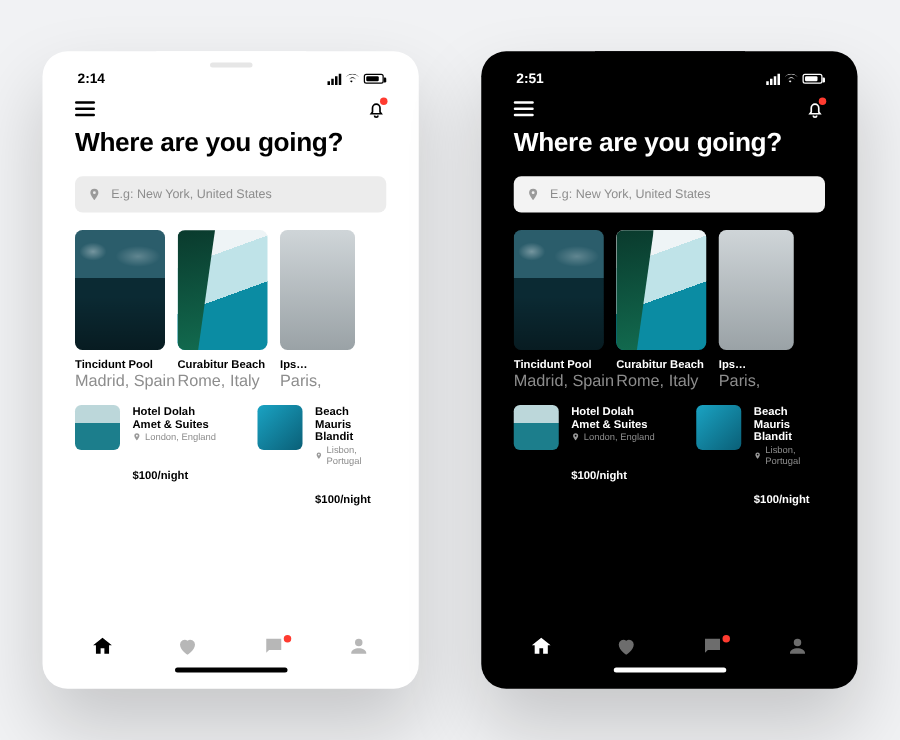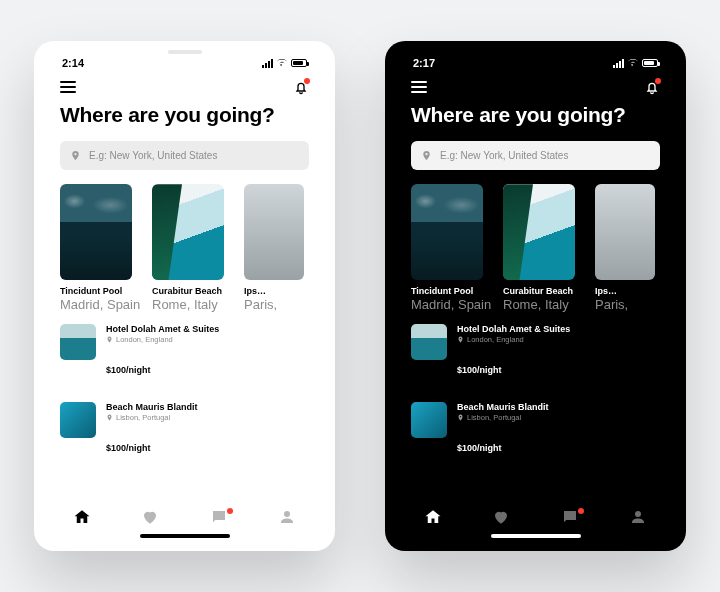--- a/index.html
+++ b/index.html
@@ -33,38 +33,38 @@
   .dot{position:absolute;top:-1px;right:-1px;width:6px;height:6px;border-radius:50%;background:#ff3b30}
 
   .content{flex:1;padding:4px 16px 0;overflow:hidden}
   h1{font-size:21px;font-weight:800;line-height:1.15;letter-spacing:-.3px}
   .search{margin-top:14px;border-radius:6px;display:flex;align-items:center;gap:8px;padding:9px 10px;font-size:10px;cursor:text}
   .phone.light .search{background:#ececec}
   .phone.dark  .search{background:#f3f3f3;color:#000}
   .search span.ph{color:#8d8d8d}
   .pin svg{display:block}
 
-  .hs{margin-top:14px;display:flex;gap:20px;overflow:hidden}
+  .hs{margin-top:14px;display:flex;gap:10px;overflow:hidden}
   .card{flex:0 0 auto;width:72px}
   .card .img{width:72px;height:96px;border-radius:6px;background:#2a6b7c;position:relative;overflow:hidden}
   .card .ttl{font-size:9px;font-weight:700;margin-top:6px;white-space:nowrap;overflow:hidden;text-overflow:ellipsis}
   .card .sub{font-size:13px;color:#8d8d8d;margin-top:1px;white-space:nowrap}
   .card.third{width:26px}
   .card.third .img{width:60px}
   
   .img.i1{background:linear-gradient(#2b5d6b 0 40%,#0b2a33 40% 100%)}
   .img.i1::before{content:"";position:absolute;inset:0;background:
      radial-gradient(18px 12px at 20% 18%,rgba(255,255,255,.35),transparent 60%),
      radial-gradient(30px 14px at 70% 22%,rgba(255,255,255,.25),transparent 60%),
      linear-gradient(transparent 55%,rgba(0,0,0,.35) 100%)}
   .img.i2{background:linear-gradient(160deg,#eef4f6 0 25%,#bfe3e8 25% 55%,#0b8ca3 55% 100%)}
   .img.i2::after{content:"";position:absolute;left:0;top:0;width:30px;height:96px;background:linear-gradient(170deg,#0a3a2d,#126b4f);clip-path:polygon(0 0,100% 0,55% 100%,0 100%)}
   .img.i3{background:linear-gradient(#cfd5d8,#9aa2a6)}
 
-  .list{margin-top:12px;display:flex;flex-direction:column;gap:27px}
+  .list{margin-top:12px;display:flex;flex-direction:row;gap:27px}
   .li{display:flex;gap:10px;align-items:flex-start}
   .thumb{width:36px;height:36px;border-radius:5px;flex:0 0 auto}
   .thumb.t1{background:linear-gradient(#bcd7da 0 40%,#1c7e8c 40% 100%)}
   .thumb.t2{background:linear-gradient(135deg,#1aa3c3,#0a5f77)}
   .li .nm{font-size:9px;font-weight:800}
   .li .loc{font-size:7.5px;color:#8d8d8d;display:flex;align-items:center;gap:3px;margin-top:1px}
   .li .pr{font-size:9px;font-weight:800;margin-top:21px}
 
   .tabbar{display:flex;justify-content:space-around;align-items:center;padding:8px 4px 4px}
   .tab{width:40px;display:flex;justify-content:center;cursor:pointer;position:relative}
@@ -201,21 +201,21 @@
       <div class="homebar"></div>
     </div>
   </div>
 </div>
 
 <div class="phone dark">
   <div class="notch"></div>
   <div class="screen">
 
     <div class="status">
-      <span>2:17</span>
+      <span>2:51</span>
       <span class="right">
         <span class="sig">
             <i></i>
             <i></i>
             <i></i>
             <i></i>
           </span>
         <svg width="12" height="9" viewBox="0 0 12 9">
             <path fill="currentColor" d="M6 8.2 7.3 6.9a1.9 1.9 0 0 0-2.6 0Zm-2.6-2.6 1-1a3.8 3.8 0 0 1 5.3 0l1 1A5.2 5.2 0 0 0 3.4 5.6ZM.8 3l1-1a7.6 7.6 0 0 1 10.4 0l1 1A9 9 0 0 0 .8 3Z" transform="scale(.85)"></path>
           </svg>

